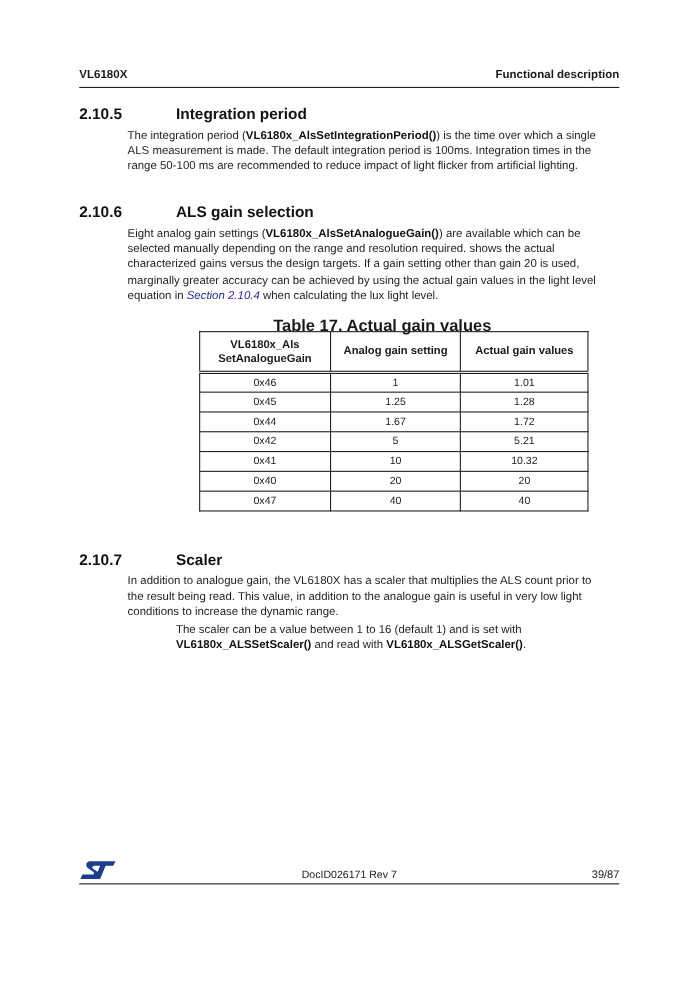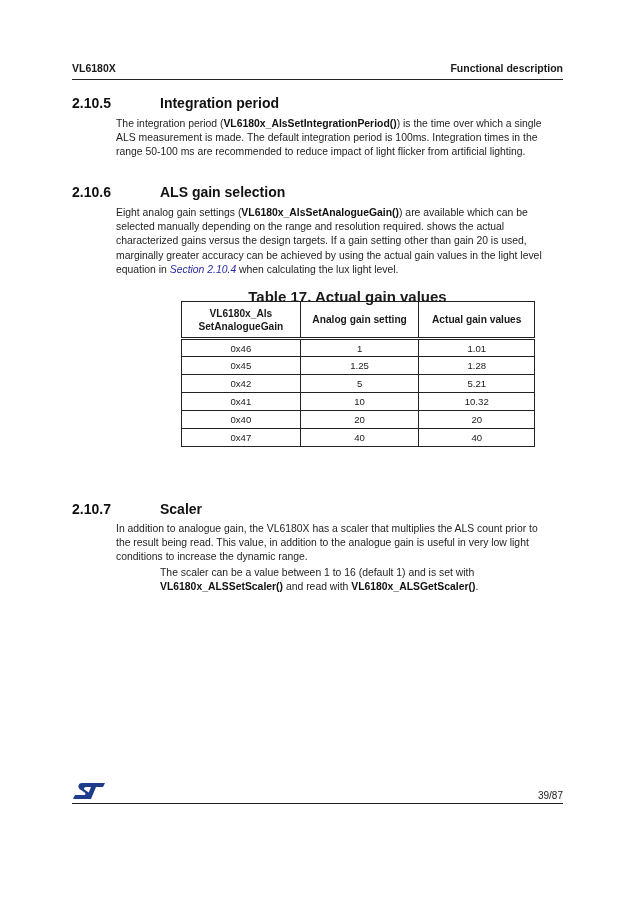--- a/index.html
+++ b/index.html
@@ -73,20 +73,25 @@
         <td>0x46</td>
         <td>1</td>
         <td>1.01</td>
       </tr>
     <tr>
         <td>0x45</td>
         <td>1.25</td>
         <td>1.28</td>
       </tr>
     <tr>
+        <td>0x44</td>
+        <td>1.67</td>
+        <td>1.72</td>
+      </tr>
+    <tr>
         <td>0x42</td>
         <td>5</td>
         <td>5.21</td>
       </tr>
     <tr>
         <td>0x41</td>
         <td>10</td>
         <td>10.32</td>
       </tr>
     <tr>
@@ -108,14 +113,15 @@
 </div>
 <p class="para" style="top:522px;">In addition to analogue gain, the VL6180X has a scaler that multiplies the ALS count prior to the result being read. This value, in addition to the analogue gain is useful in very low light conditions to increase the dynamic range.</p>
 <p class="para" style="top:566px;margin-left:44px;"><span>The scaler can be a value between 1 to 16 (default 1) and is set with </span><b>VL6180x_ALSSetScaler()</b><span> and read with </span><b>VL6180x_ALSGetScaler()</b><span>.</span></p>
 
 <div class="page-footer">
   <span class="logo">
     <svg width="34" height="18" viewBox="0 0 34 18">
       <path d="M6 1 L33 1 L31 5 L24 5 L19 17 L14 17 L19 5 L15 5 C12 5 11 7 13 8 L16 10 C20 12 18 17 13 17 L1 17 L3 13 L12 13 C14 13 14 11 12 10 L9 8 C5 6 6 1 10 1 Z" fill="#1e3c8c"></path>
     </svg>
   </span>
+  <span class="doc-id">DocID026171 Rev 7</span>
   <span class="page-num">39/87</span>
 </div>
 
 </body></html>

